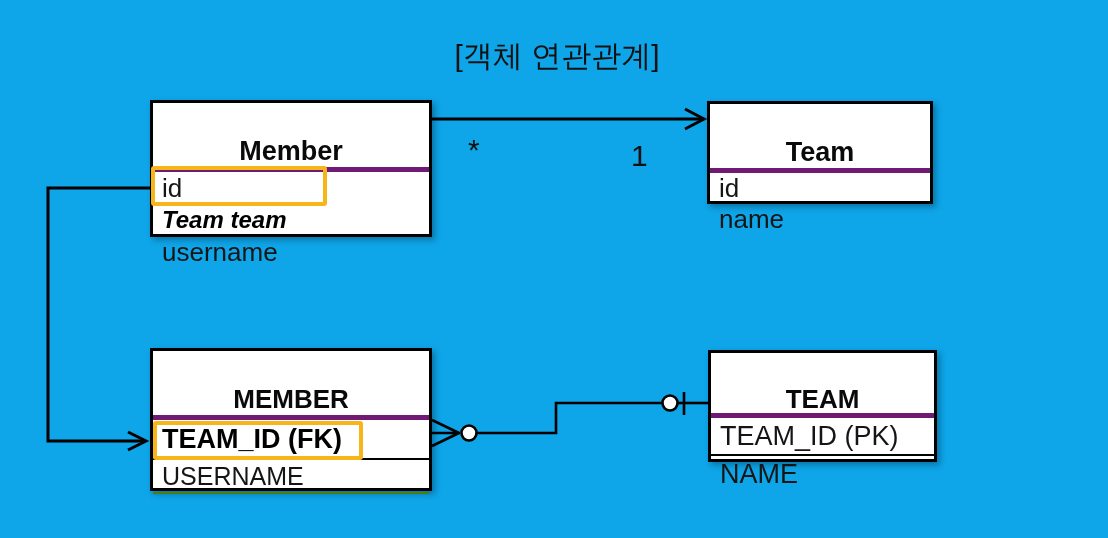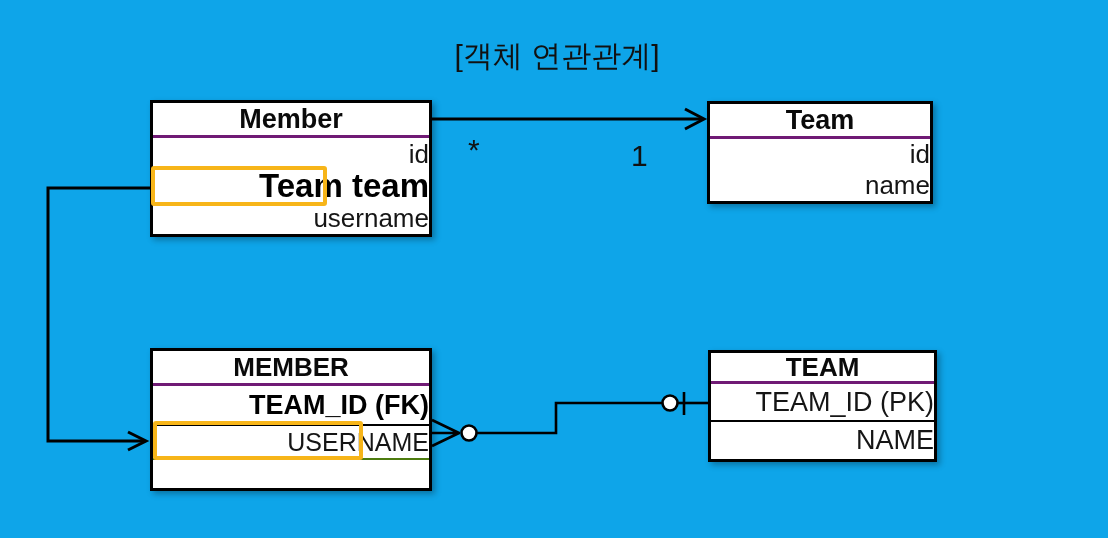--- a/index.html
+++ b/index.html
@@ -8,31 +8,31 @@
     font-family:"Liberation Sans","DejaVu Sans",sans-serif;color:#0a0a0a;
   }
   .title{position:absolute;font-size:30px;color:#111;white-space:nowrap;}
   .title.center{text-align:center;}
   .title.bold{font-weight:700;font-size:31px;}
   .box{
     position:absolute;background:#fff;border:3px solid #000;box-sizing:border-box;
     box-shadow:3px 3px 6px rgba(0,0,0,0.30);
   }
   .box-header{
-    border-bottom:3px solid #701a75;font-weight:700;text-align:center;
-    white-space:nowrap;overflow:hidden;
+    border-bottom:5px solid #701a75;font-weight:700;text-align:center;
+    white-space:nowrap;overflow:hidden;margin-top:32px;
   }
-  .field{padding-left:9px;white-space:nowrap;overflow:hidden;color:#151515;text-align:right;}
+  .field{padding-left:9px;white-space:nowrap;overflow:hidden;color:#151515;}
   .field.bold{font-weight:700;color:#000;}
 
   
   .member-obj{left:150px;top:100px;width:282px;height:137px;}
   .member-obj .box-header{height:32px;line-height:32px;font-size:27px;}
   .member-obj .field{height:32px;line-height:32px;font-size:26px;}
-  .member-obj .field.bold{font-size:33px;}
+  .member-obj .field.bold{font-size:24px;font-style:italic;}
 
   
   .team-obj{left:707px;top:101px;width:226px;height:103px;}
   .team-obj .box-header{height:32px;line-height:32px;font-size:27px;}
   .team-obj .field{height:31px;line-height:31px;font-size:26px;}
 
   
   .member-tbl{left:150px;top:348px;width:282px;height:143px;}
   .member-tbl .box-header{height:32px;line-height:32px;font-size:26px;}
   .member-tbl .field:nth-child(1){height:38px;line-height:38px;font-size:27px;border-bottom:2px solid #000;}

